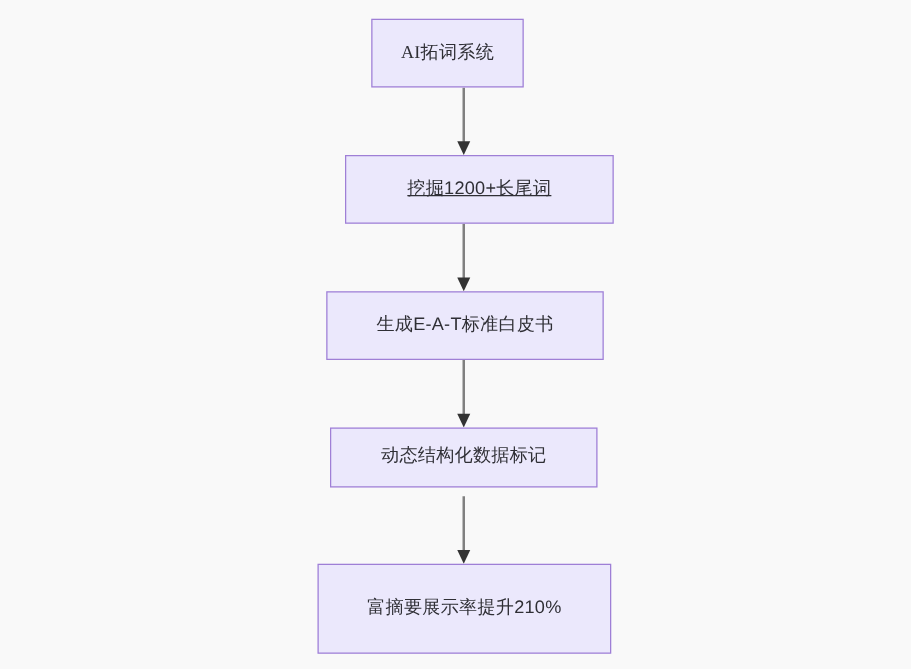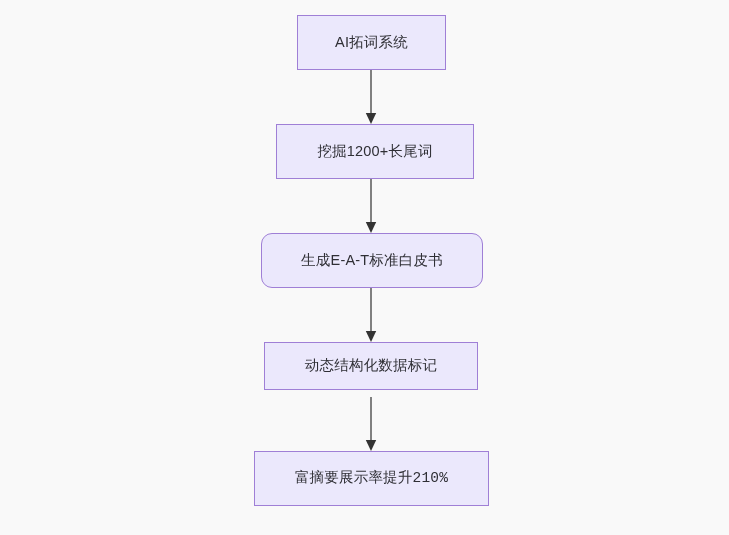--- a/index.html
+++ b/index.html
@@ -70,33 +70,33 @@
     </svg>
   </div>
 
   <div class="connector" style="left:364px; top:397px; height:54px;">
     <svg width="14" height="54" viewBox="0 0 14 54" xmlns="http://www.w3.org/2000/svg">
       <line x1="7" y1="0" x2="7" y2="46" stroke="#808080" stroke-width="2"></line>
       <polygon points="7,54 1.8,43 12.2,43" fill="#333333"></polygon>
     </svg>
   </div>
 
-  <div class="node" style="left:297px; top:15px; width:149px; height:55px;">
+  <div class="node" style="left:297px; top:15px; width:122px; height:55px;font-family:Liberation Serif, serif;">
     <span class="node-label">AI拓词系统</span>
   </div>
 
-  <div class="node" style="left:276px; top:124px; width:198px; height:55px;">
+  <div class="node" style="left:276px; top:124px; width:215px; height:55px;text-decoration:underline;">
     <span class="node-label">挖掘1200+长尾词</span>
   </div>
 
-  <div class="node" style="left:261px; top:233px; width:222px; height:55px;border-radius:11px;">
+  <div class="node" style="left:261px; top:233px; width:222px; height:55px;">
     <span class="node-label">生成E-A-T标准白皮书</span>
   </div>
 
   <div class="node" style="left:264px; top:342px; width:214px; height:48px;">
     <span class="node-label">动态结构化数据标记</span>
   </div>
 
-  <div class="node" style="left:254px; top:451px; width:235px; height:55px;font-family:Liberation Mono, monospace;">
+  <div class="node" style="left:254px; top:451px; width:235px; height:72px;">
     <span class="node-label">富摘要展示率提升210%</span>
   </div>
 
 </div>
 
 </body></html>

